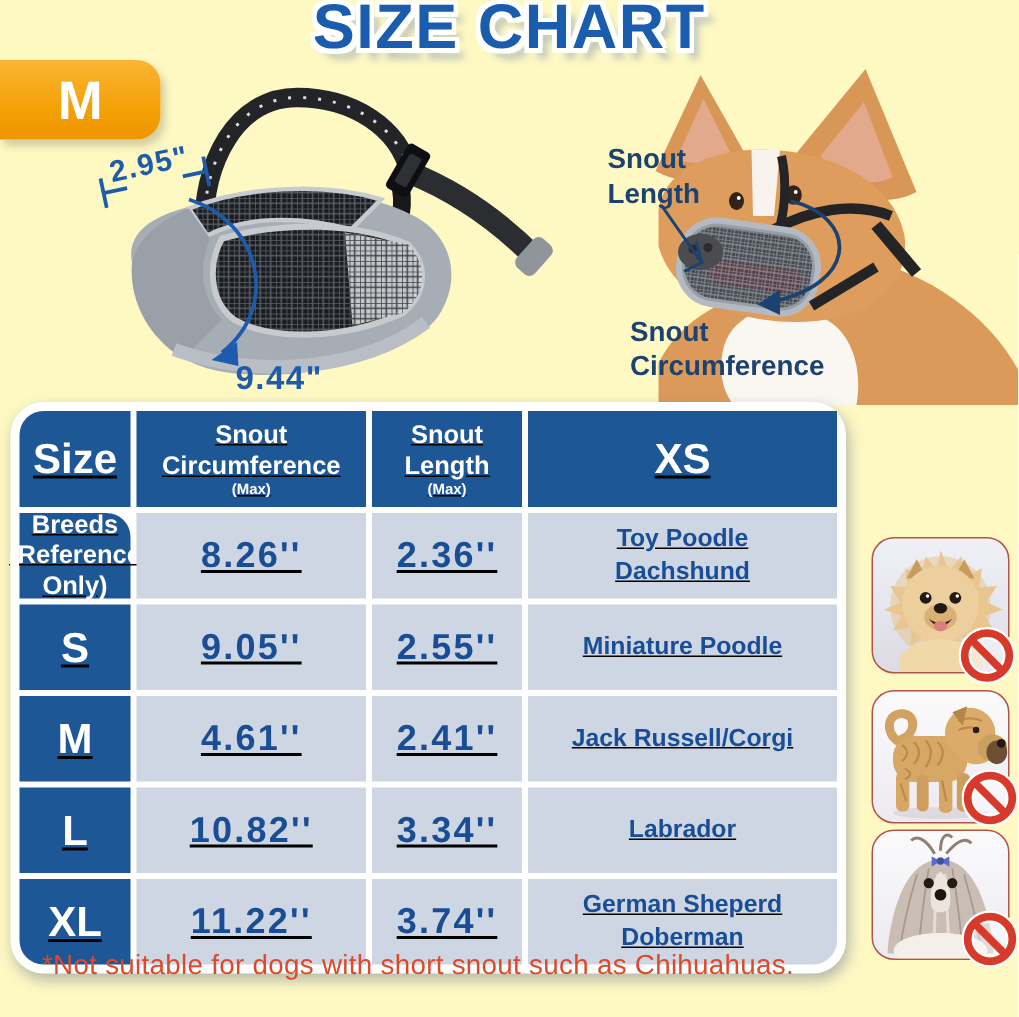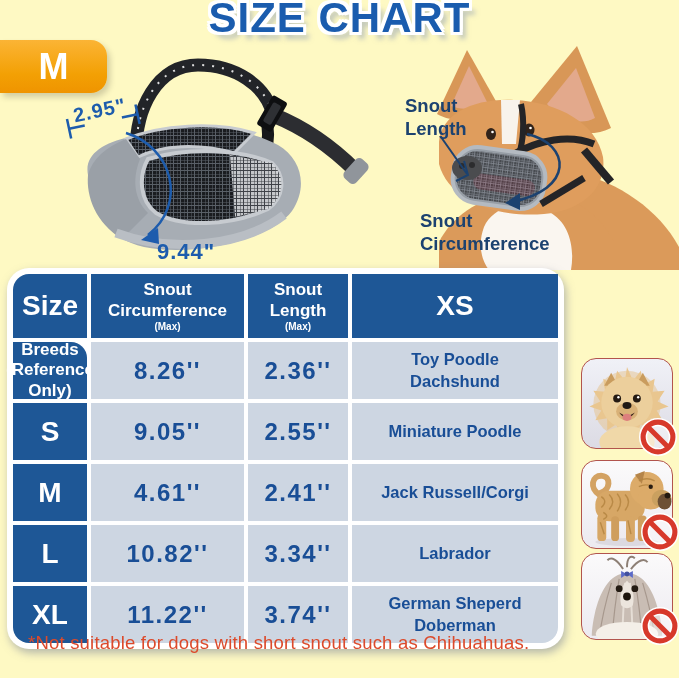--- a/index.html
+++ b/index.html
@@ -26,21 +26,21 @@
   .dim-len{left:43px;top:44px;font-size:20px;transform:rotate(-12deg);}
   .dim-circ{left:127px;top:184px;font-size:22px;}
   .lbl{position:absolute;color:#1c4270;font-weight:bold;font-size:18.5px;line-height:1.22;
        white-space:pre-line;}
   .lbl-len{left:26px;top:53px;}
   .lbl-circ{left:41px;top:168px;}
 
   
   .table-wrap{position:absolute;left:7px;top:268px;width:557px;box-sizing:border-box;
               background:#fff;border-radius:22px;padding:6px;
-              box-shadow:2px 4px 9px rgba(110,120,145,.5);z-index:2;}
+              box-shadow:2px 4px 9px rgba(110,120,145,.5);z-index:2;text-decoration:underline;}
   .grid{display:grid;grid-template-columns:74px 153px 100px 1fr;
         grid-template-rows:64px repeat(5,57px);gap:4px;}
   .cell{display:flex;flex-direction:column;align-items:center;justify-content:center;
         text-align:center;}
   .th{background:#1e5796;color:#fff;font-weight:bold;}
   .th-main{font-size:17px;line-height:1.18;white-space:pre-line;}
   .th-sub{font-size:10px;}
   .th-size .th-main{font-size:28px;}
   .size-cell{background:#1e5796;color:#fff;font-size:28px;font-weight:bold;}
   .data-cell{background:#cdd6e2;color:#194e96;font-weight:bold;text-align:center;}

